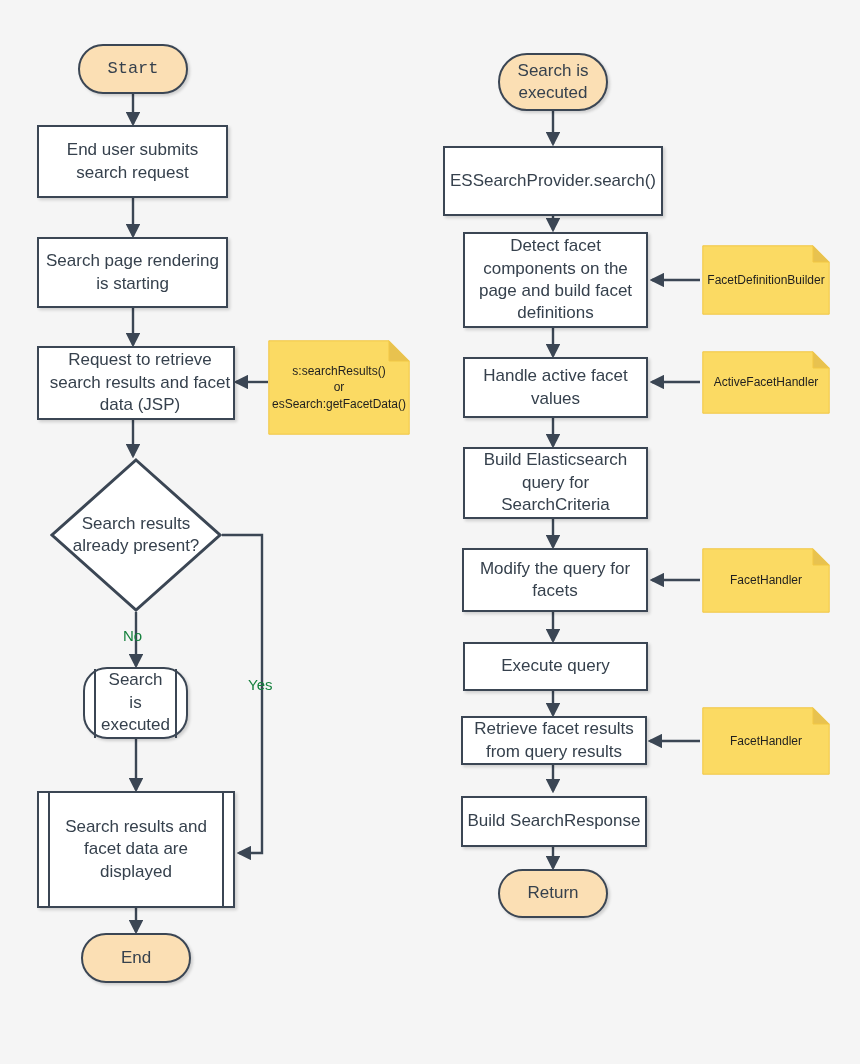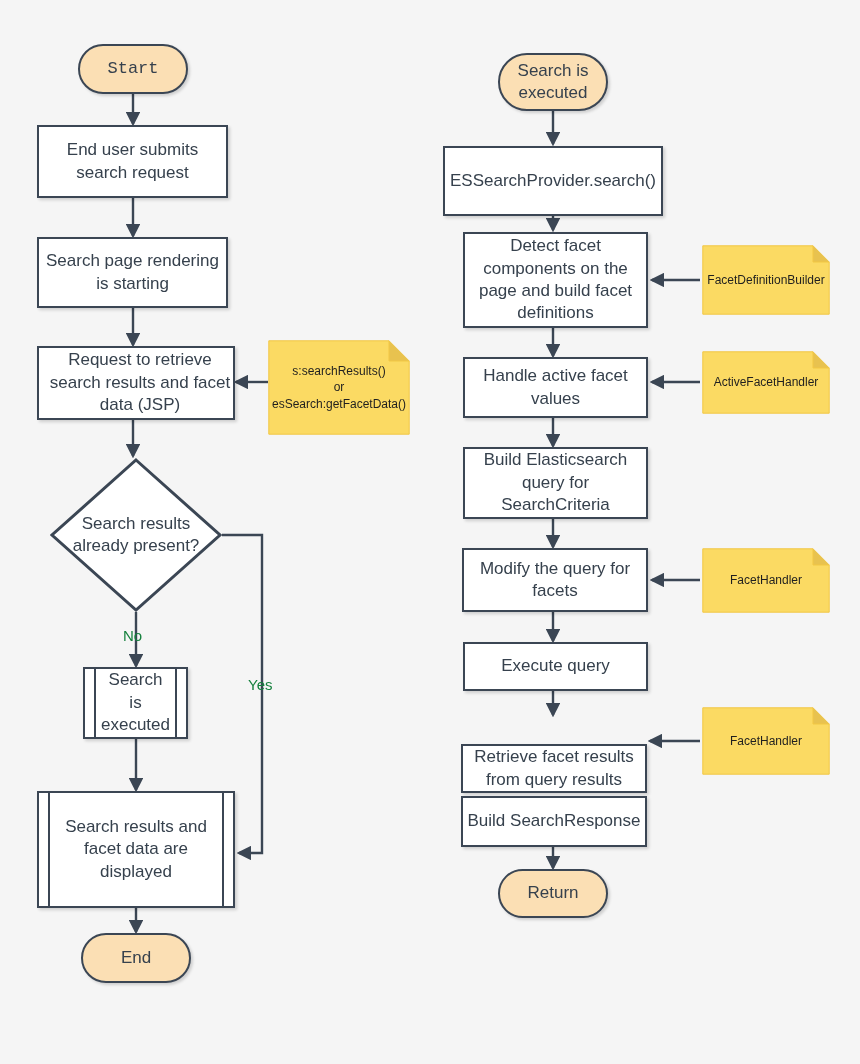--- a/index.html
+++ b/index.html
@@ -205,21 +205,21 @@
   </div>
 
   <div class="edge-label" style="left:123px; top:627px;">
     <span>No</span>
   </div>
 
   <div class="edge-label" style="left:248px; top:676px;">
     <span>Yes</span>
   </div>
 
-  <div class="node predefined" style="left:83px; top:667px; width:105px; height:72px;">
+  <div class="node predefined" style="left:83px; top:667px; width:105px; height:72px;border-radius:24px;">
     <span class="pf-label">Search
 is
 executed</span>
   </div>
 
   <div class="node predefined" style="left:37px; top:791px; width:198px; height:117px;">
     <span class="pf-label">Search results and
 facet data are
 displayed</span>
   </div>
@@ -281,21 +281,21 @@
       <path d="M 0.8 0.8 L 111 0.8 L 127.2 17 L 127.2 64.2 L 0.8 64.2 Z" fill="#fbda63" stroke="#f2c744" stroke-width="1"></path>
       <path d="M 111 0.8 L 111 17 L 127.2 17" fill="#e8c24f" stroke="#f2c744" stroke-width="1"></path>
     </svg>
     <span class="note-label">FacetHandler</span>
   </div>
 
   <div class="node process" style="left:463px; top:642px; width:185px; height:49px;">
     <span>Execute query</span>
   </div>
 
-  <div class="node process" style="left:461px; top:716px; width:186px; height:49px;margin-top:28px;">
+  <div class="node process" style="left:461px; top:716px; width:186px; height:49px;">
     <span>Retrieve facet results
 from query results</span>
   </div>
 
   <div class="note" style="left:702px; top:707px; width:128px; height:68px;">
     <svg class="note-bg" viewBox="0 0 128 68" preserveAspectRatio="none">
       <path d="M 0.8 0.8 L 111 0.8 L 127.2 17 L 127.2 67.2 L 0.8 67.2 Z" fill="#fbda63" stroke="#f2c744" stroke-width="1"></path>
       <path d="M 111 0.8 L 111 17 L 127.2 17" fill="#e8c24f" stroke="#f2c744" stroke-width="1"></path>
     </svg>
     <span class="note-label">FacetHandler</span>

